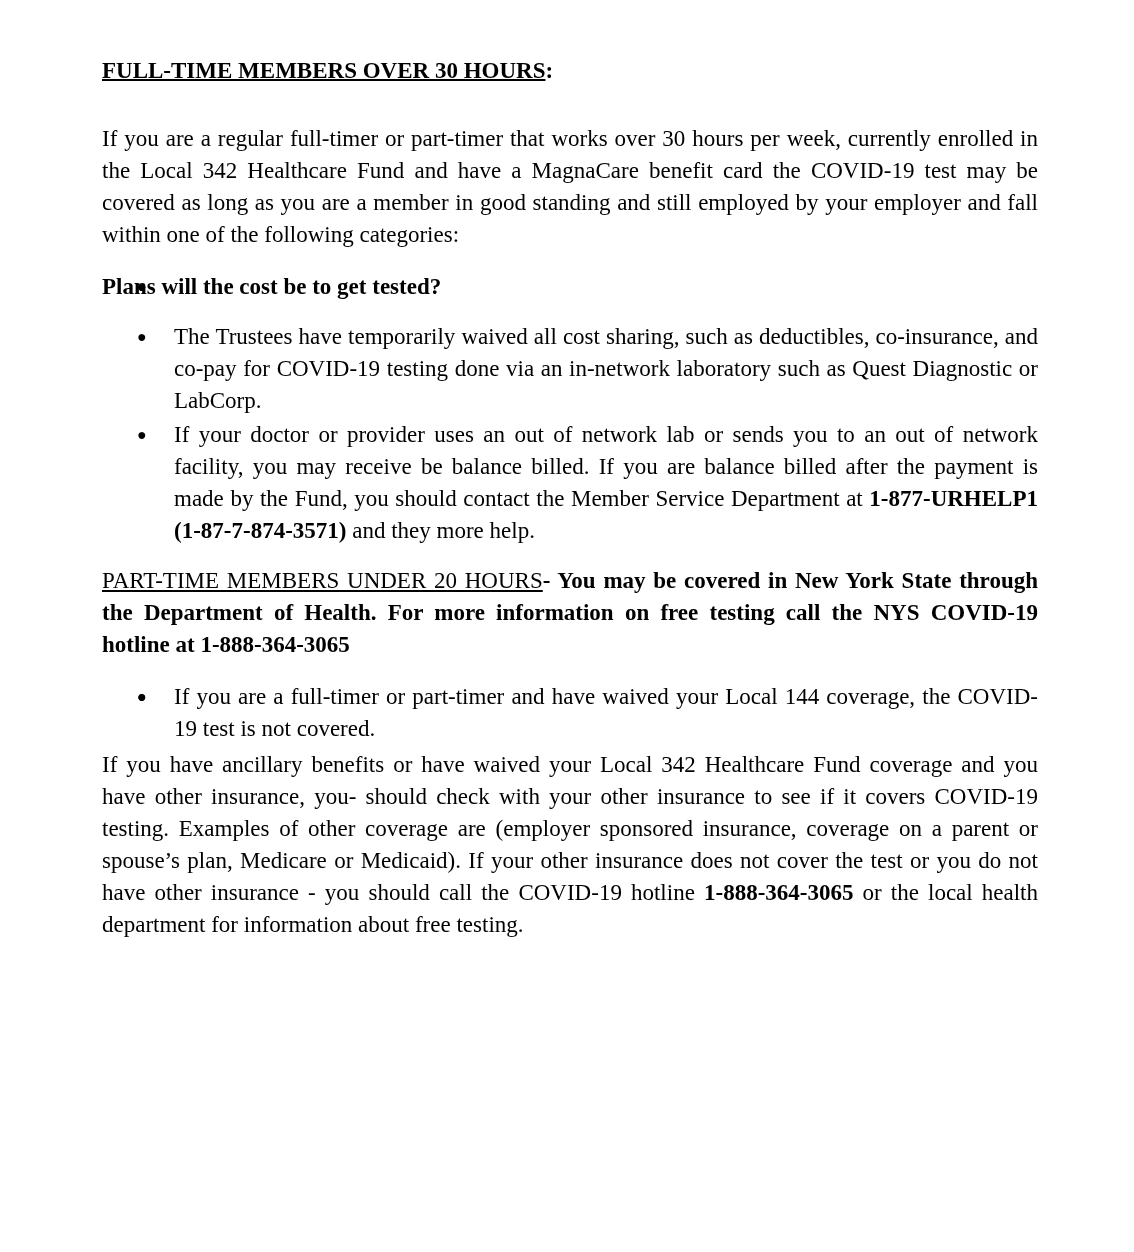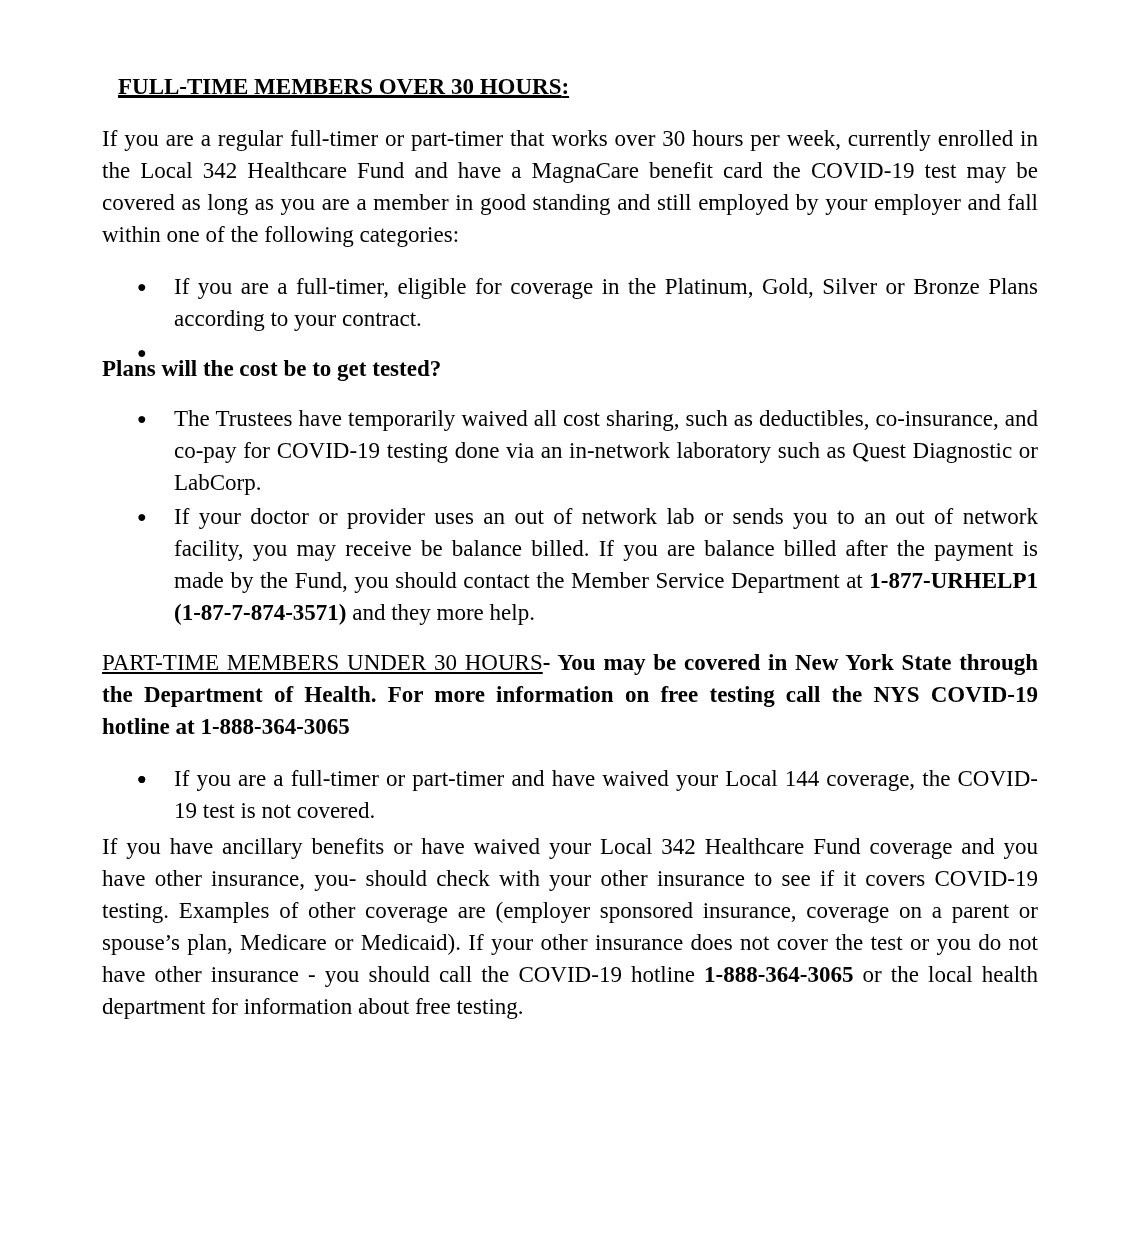--- a/index.html
+++ b/index.html
@@ -2,24 +2,24 @@
 <html><head>
 <meta charset="utf-8">
 <style>
   html, body { margin: 0; padding: 0; background: #ffffff; }
   body {
     width: 1134px; height: 1252px; position: relative; overflow: hidden;
     font-family: "Liberation Serif", "DejaVu Serif", serif;
     font-size: 23px; color: #000; line-height: 32px;
   }
   .page { position: absolute; left: 102px; top: 55px; width: 936px; }
-  .h1 { font-weight: bold; margin: 16px; line-height: 32px; text-decoration: underline; }
+  .h1 { font-weight: bold; margin: 0; line-height: 32px; }
   .h1 u { text-decoration: underline; text-decoration-thickness: 2px; }
   p { margin: 0; text-align: justify; text-align-last: left; }
-  .p1 { margin-top: 20px; }
+  .p1 { margin-top: 36px; }
   ul { list-style: none; margin: 0; padding: 0; }
   ul li { position: relative; padding-left: 72px; text-align: justify; text-align-last: left; margin-bottom: 2px; }
   ul li .bullet { position: absolute; left: 35px; top: 0; font-size: 16px; }
   .l1 { margin-top: 20px; }
   .q { font-weight: bold; margin-top: 18px; }
   .l2 { margin-top: 18px; }
   .pt { margin-top: 18px; font-weight: bold; }
   .pt u { text-decoration: underline; font-weight: normal; }
   .l3 { margin-top: 20px; }
   .final { margin-top: 4px; }
@@ -30,32 +30,32 @@
 
 <div class="page">
 
   <div class="h1">
     <u>FULL-TIME MEMBERS OVER 30 HOURS</u><span>:</span>
   </div>
 
   <p class="p1">If you are a regular full-timer or part-timer that works over 30 hours per week, currently enrolled in the Local 342 Healthcare Fund and have a MagnaCare benefit card the COVID-19 test may be covered as long as you are a member in good standing and still employed by your employer and fall within one of the following categories:</p>
 
   <ul class="l1">
-    <li><span class="bullet">●</span><span>If you are a full-timer, eligible for coverage in the Platinum, Gold, Silver or Bronze Plans according to your contract.</span></li>
+    <li><span class="bullet">●</span></li>
     <li><span class="bullet">●</span></li>
   </ul>
 
   <p class="q">Plans will the cost be to get tested?</p>
 
   <ul class="l2">
     <li><span class="bullet">●</span><span>The Trustees have temporarily waived all cost sharing, such as deductibles, co-insurance, and co-pay for COVID-19 testing done via an in-network laboratory such as Quest Diagnostic or LabCorp.</span></li>
     <li><span class="bullet">●</span><span>If your doctor or provider uses an out of network lab or sends you to an out of network facility, you may receive be balance billed.  If you are balance billed after the payment is made by the Fund, you should contact the Member Service Department at </span><b>1-877-URHELP1 (1-87-7-874-3571)</b><span> and they more help.</span></li>
   </ul>
 
-  <p class="pt"><u>PART-TIME MEMBERS UNDER 30 HOURS</u><span>- You may be covered in New York State through the Department of Health.  For more information on free testing call the NYS COVID-19 hotline at 1-888-364-3065</span></p>
+  <p class="pt"><u>PART-TIME MEMBERS UNDER 20 HOURS</u><span>- You may be covered in New York State through the Department of Health.  For more information on free testing call the NYS COVID-19 hotline at 1-888-364-3065</span></p>
 
   <ul class="l3">
     <li><span class="bullet">●</span></li>
     <li><span class="bullet">●</span><span>If you are a full-timer or part-timer and have waived your Local 144 coverage, the COVID-19 test is not covered.</span></li>
   </ul>
 
   <p class="final"><span>If you have ancillary benefits or have waived your Local 342 Healthcare Fund coverage and you have other insurance, you- should check with your other insurance to see if it covers COVID-19 testing.  Examples of other coverage are (employer sponsored insurance, coverage on a parent or spouse’s plan, Medicare or Medicaid).  If your other insurance does not cover the test or you do not have other insurance - you should call the COVID-19 hotline </span><b>1-888-364-3065</b><span> or the local health department for information about free testing.</span></p>
 
 </div>
 

